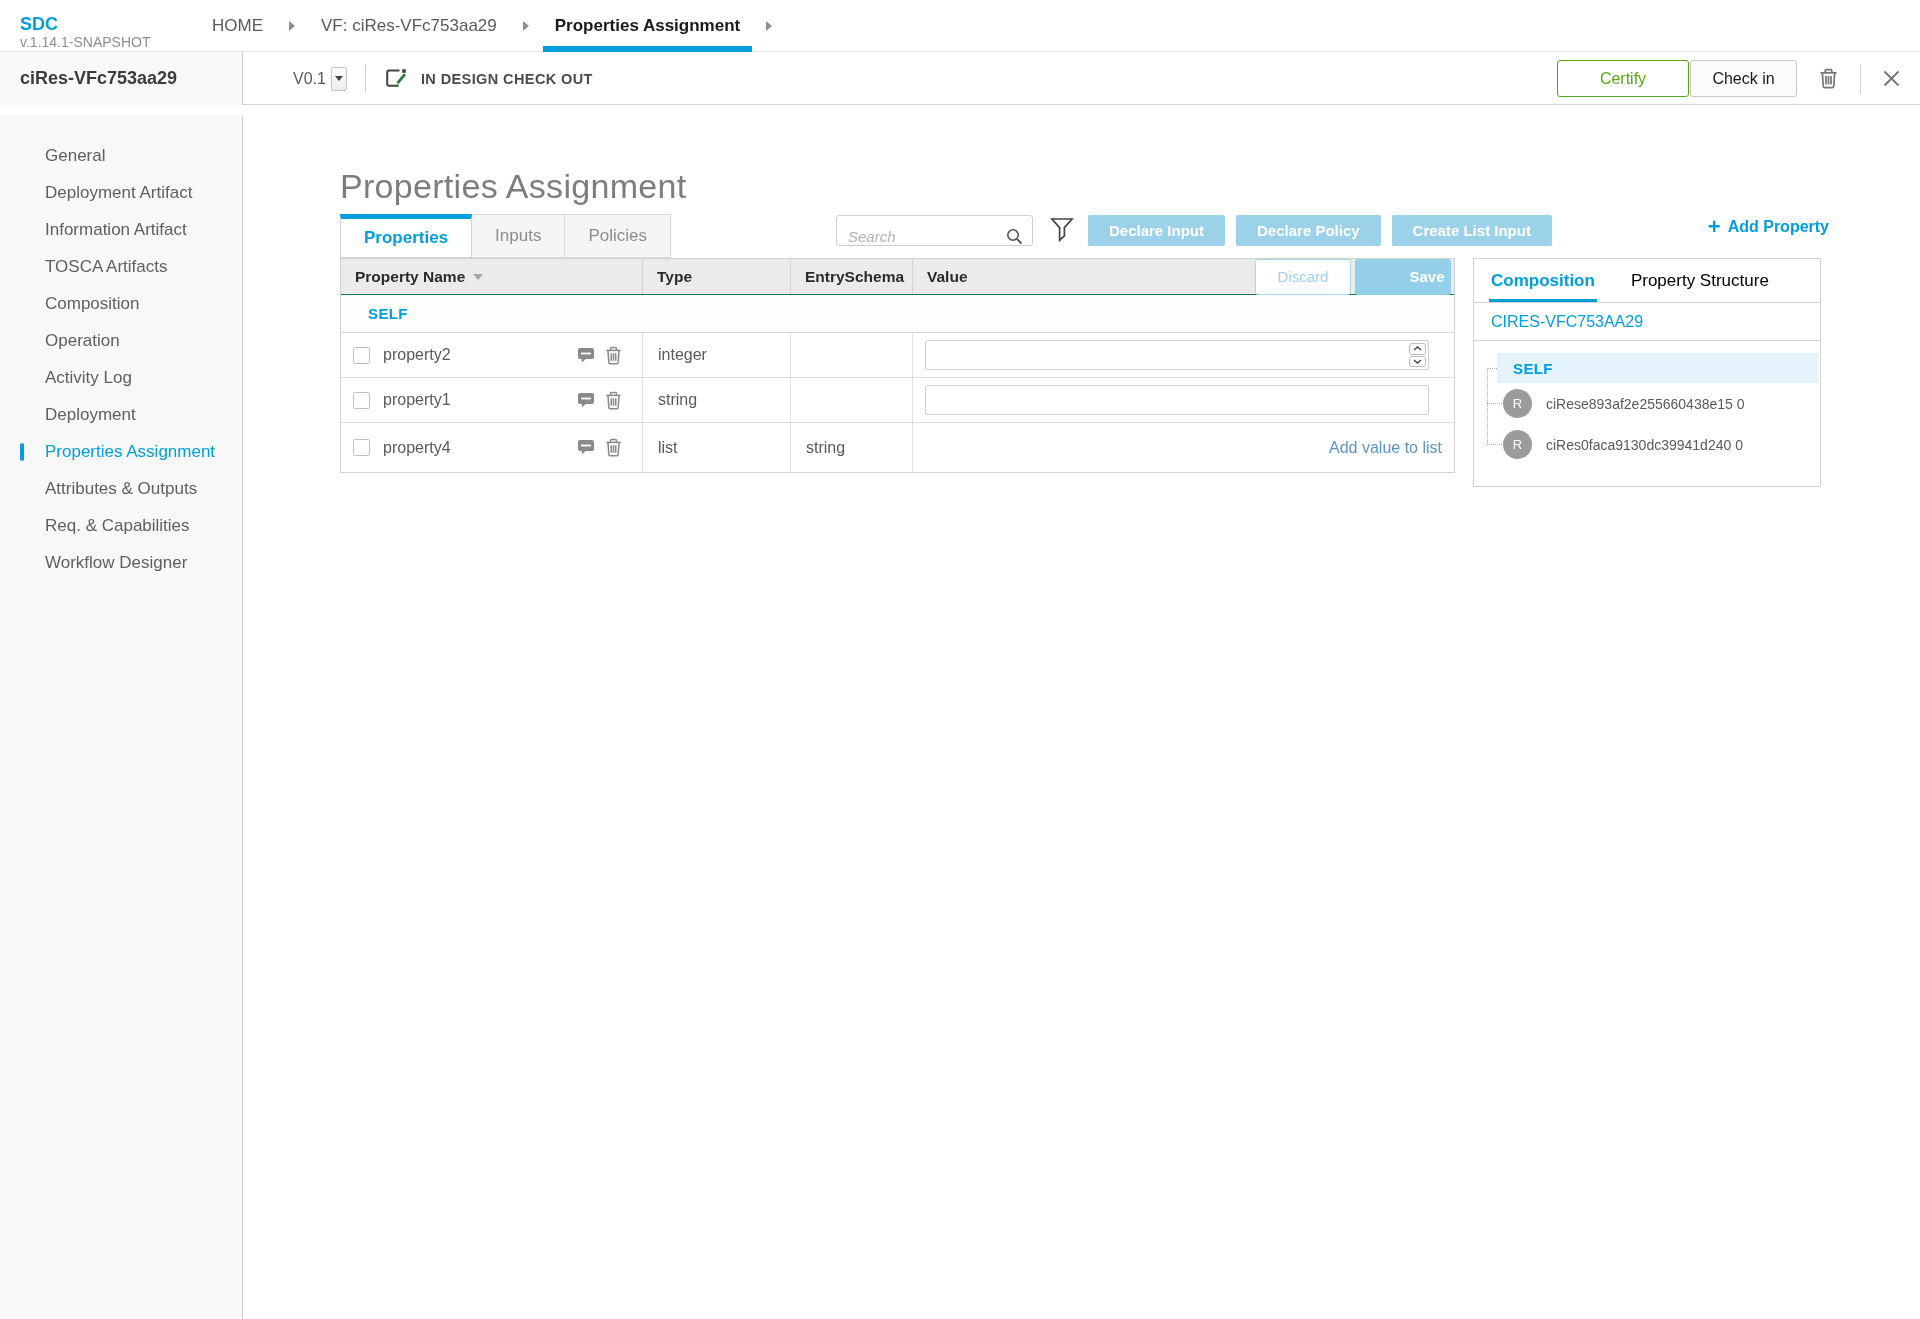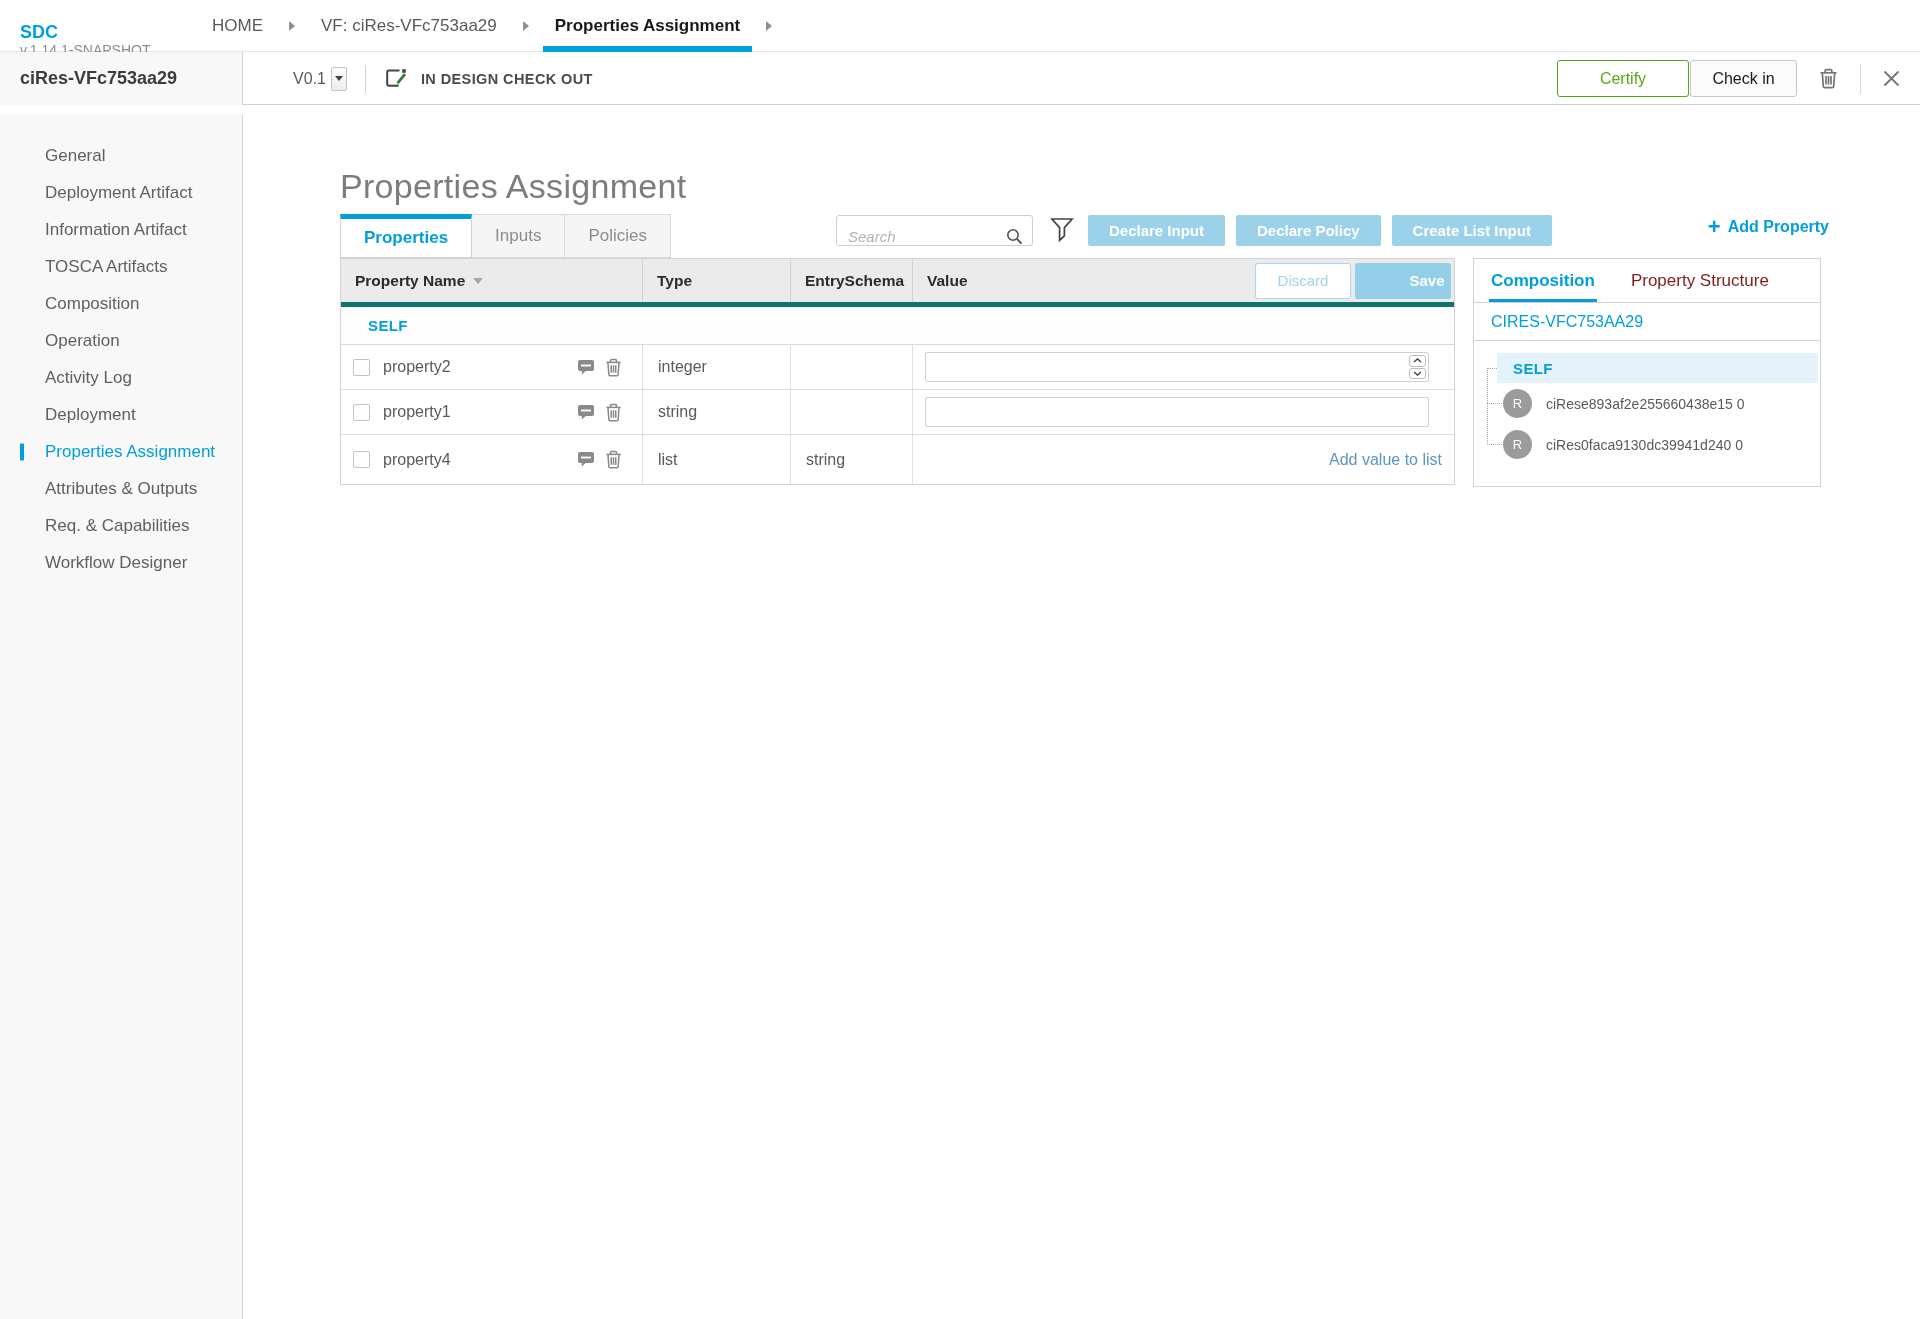--- a/index.html
+++ b/index.html
@@ -2,21 +2,21 @@
 <html><head>
 <meta charset="utf-8">
 <style>
   * { margin:0; padding:0; box-sizing:border-box; }
   html,body { background:#fff; }
   body { font-family:"Liberation Sans", sans-serif; color:#3c3c3c; }
   .page { position:relative; width:1920px; height:1319px; background:#fff; overflow:hidden; }
 
   
   .topnav { position:absolute; left:0; top:0; width:1920px; height:52px; background:#fff; border-bottom:1px solid #e6e6e6; }
-  .logo { position:absolute; left:20px; top:22px; cursor:pointer; }
+  .logo { position:absolute; left:20px; top:14px; cursor:pointer; }
   .logo-name { color:#009fdb; font-weight:bold; font-size:18px; line-height:20px; }
   .logo-ver  { color:#8d8d8d; font-size:14px; line-height:17px; }
   .crumbs { position:absolute; left:200px; top:0; height:52px; display:flex; align-items:center; }
   .crumb { position:relative; height:52px; display:flex; align-items:center; padding:0 12px; font-size:17px; color:#5a5a5a; cursor:pointer; white-space:nowrap; }
   .crumb.active { color:#191919; font-weight:bold; }
   .crumb.active::after { content:""; position:absolute; left:0; right:0; bottom:0; height:6px; background:#009fdb; }
   .crumb-sep { width:0; height:0; border-left:6px solid #8f8f8f; border-top:5px solid transparent; border-bottom:5px solid transparent; margin:0 14px; border-radius:1px; }
 
   
   .header2 { position:absolute; left:0; top:52px; width:1920px; height:53px; border-bottom:1px solid #d2d2d2; background:#fff; }
@@ -59,21 +59,21 @@
 
   .action-buttons { position:absolute; left:845px; top:110px; display:flex; gap:11px; }
   .action-btn { height:31px; padding:0 21px; background:#9bd2ea; border:none; border-radius:2px; color:#fff; font-weight:bold; font-size:15px; font-family:"Liberation Sans",sans-serif; cursor:pointer; }
 
   .add-prop { position:absolute; right:91px; top:112px; display:flex; align-items:center; gap:7px; cursor:pointer; }
   .add-plus { color:#009fdb; font-size:22px; font-weight:bold; line-height:20px; }
   .add-label { color:#009fdb; font-size:16px; font-weight:bold; }
 
   
   .ptable { position:absolute; left:97px; top:153px; width:1115px; border:1px solid #d2d2d2; background:#fff; }
-  .thead { height:48px; background:#ebebeb; display:flex; align-items:stretch; border-bottom:5px solid #0f766e; }
+  .thead { height:36px; background:#ebebeb; display:flex; align-items:stretch; border-bottom:1px solid #0f766e; }
   .hcell { display:flex; align-items:center; padding-left:14px; font-size:15.5px; font-weight:bold; color:#2b2b2b; border-right:1px solid #d2d2d2; }
   .hcell.c4 { border-right:none; flex:1; padding-right:3px; }
   .c1 { width:302px; } .c2 { width:148px; } .c3 { width:122px; } .c4 { flex:1; }
   .sort-arrow { width:0; height:0; border-top:6px solid #a6a6a6; border-left:5px solid transparent; border-right:5px solid transparent; margin-left:8px; cursor:pointer; }
   .head-btns { margin-left:auto; display:flex; gap:4px; }
   .btn-discard { width:96px; height:36px; background:#fff; border:1px solid #a9d7ec; color:#9fd2ea; border-radius:3px; font-size:15px; font-family:"Liberation Sans",sans-serif; cursor:pointer; }
   .btn-save { width:96px; height:36px; background:#93cfe9; border:none; color:#fff; font-weight:bold; border-radius:3px; font-size:15px; font-family:"Liberation Sans",sans-serif; cursor:pointer;padding-left:48px; }
 
   .tgroup { height:38px; display:flex; align-items:center; padding-left:27px; font-size:15px; font-weight:bold; letter-spacing:.4px; color:#009fdb; border-bottom:1px solid #d9d9d9; background:#fdfdfd; }
   .trow { display:flex; align-items:stretch; border-bottom:1px solid #dedede; background:#fff; }
@@ -92,21 +92,21 @@
   .val-input { width:100%; height:100%; border:none; outline:none; padding:0 22px 0 8px; font-size:15px; font-family:"Liberation Sans",sans-serif; color:#333; background:transparent; }
   .val-input.plain { padding-right:8px; }
   .spinner { position:absolute; right:2px; top:2px; bottom:2px; width:17px; display:flex; flex-direction:column; gap:1px; }
   .spin { flex:1; border:1px solid #bdbdbd; border-radius:3px; background:#fff; display:flex; align-items:center; justify-content:center; cursor:pointer; }
   .cell.c4.linkcell { justify-content:flex-end; padding-right:12px; }
   .listlink { font-size:16px; color:#5a96c0; cursor:pointer; }
 
   
   .rpanel { position:absolute; left:1230px; top:153px; width:348px; height:229px; border:1px solid #d2d2d2; background:#fff; }
   .rp-tabs { height:44px; display:flex; gap:36px; padding-left:17px; border-bottom:1px solid #d2d2d2; }
-  .rp-tab { position:relative; display:flex; align-items:center; font-size:17px; color:#7f1d1d; cursor:pointer; }
+  .rp-tab { position:relative; display:flex; align-items:center; font-size:17px; color:#000000; cursor:pointer; }
   .rp-tab.active { color:#009fdb; font-weight:bold; }
   .rp-tab.active::after { content:""; position:absolute; left:-2px; right:-2px; bottom:0; height:3px; background:#009fdb; }
   .rp-title { height:38px; display:flex; align-items:center; padding-left:17px; font-size:16px; color:#009fdb; border-bottom:1px solid #d2d2d2; cursor:pointer; }
   .rp-tree { position:relative; height:146px; padding-top:12px; }
   .tree-vline { position:absolute; left:13px; top:27px; height:77px; border-left:1px dotted #a9a9a9; }
   .tree-stub { position:absolute; left:13px; width:12px; border-top:1px dotted #a9a9a9; }
   .tnode-self { position:relative; margin:0 2px 0 23px; height:30px; display:flex; align-items:center; padding-left:16px; background:#e4f3fb; font-size:15px; font-weight:bold; letter-spacing:.4px; color:#009fdb; cursor:pointer; }
   .tnode { height:41px; display:flex; align-items:center; padding-left:29px; cursor:pointer; }
   .avatar { width:29px; height:29px; border-radius:50%; background:#9b9b9b; color:#fff; font-size:13px; display:flex; align-items:center; justify-content:center; flex:none; }
   .tnode-label { margin-left:14px; font-size:14px; color:#5a5a5a; white-space:nowrap; }

